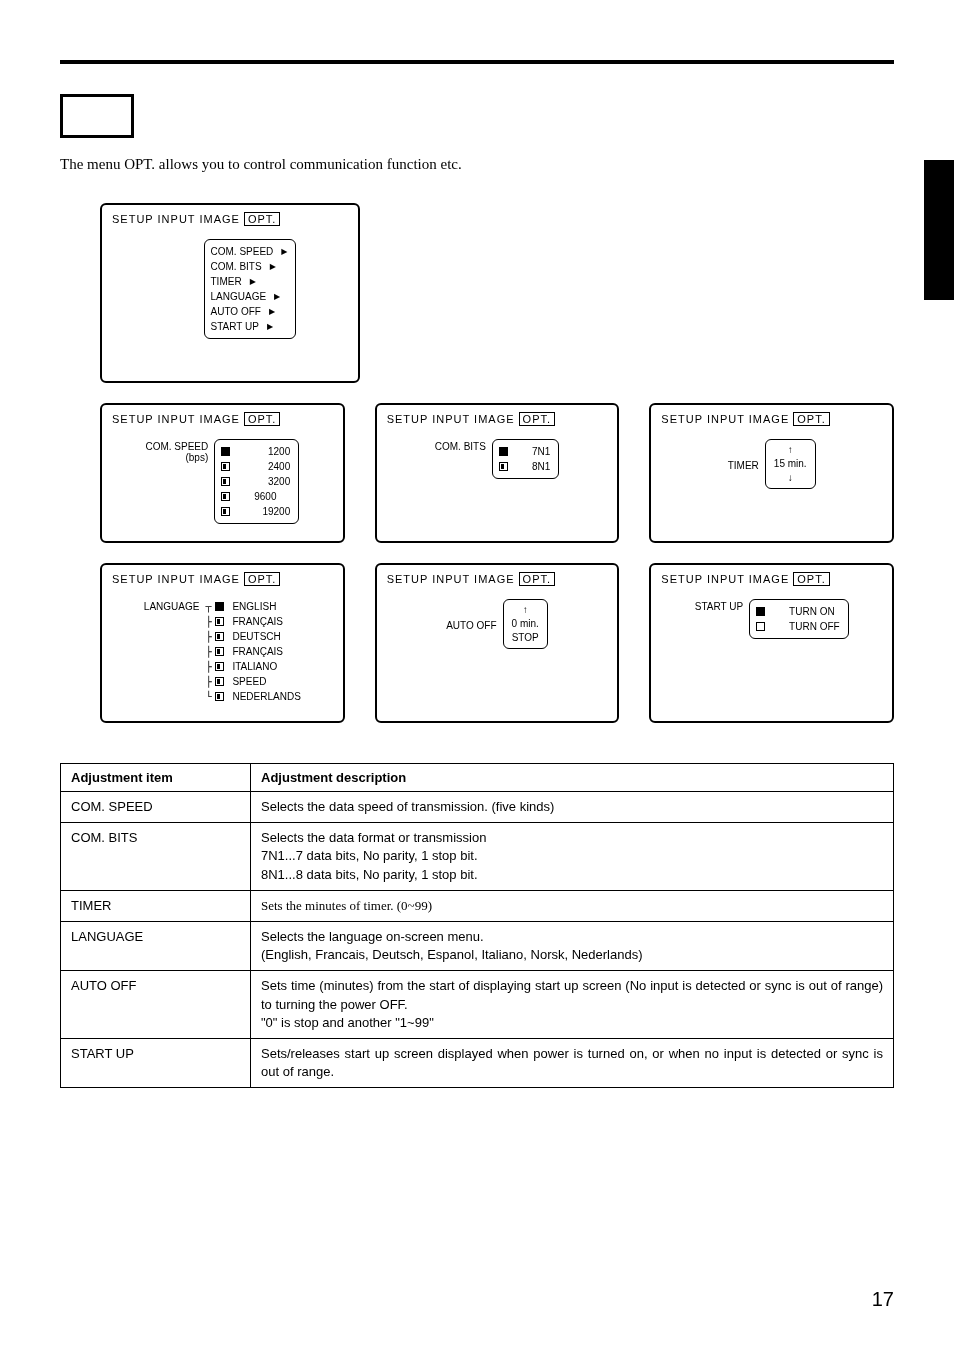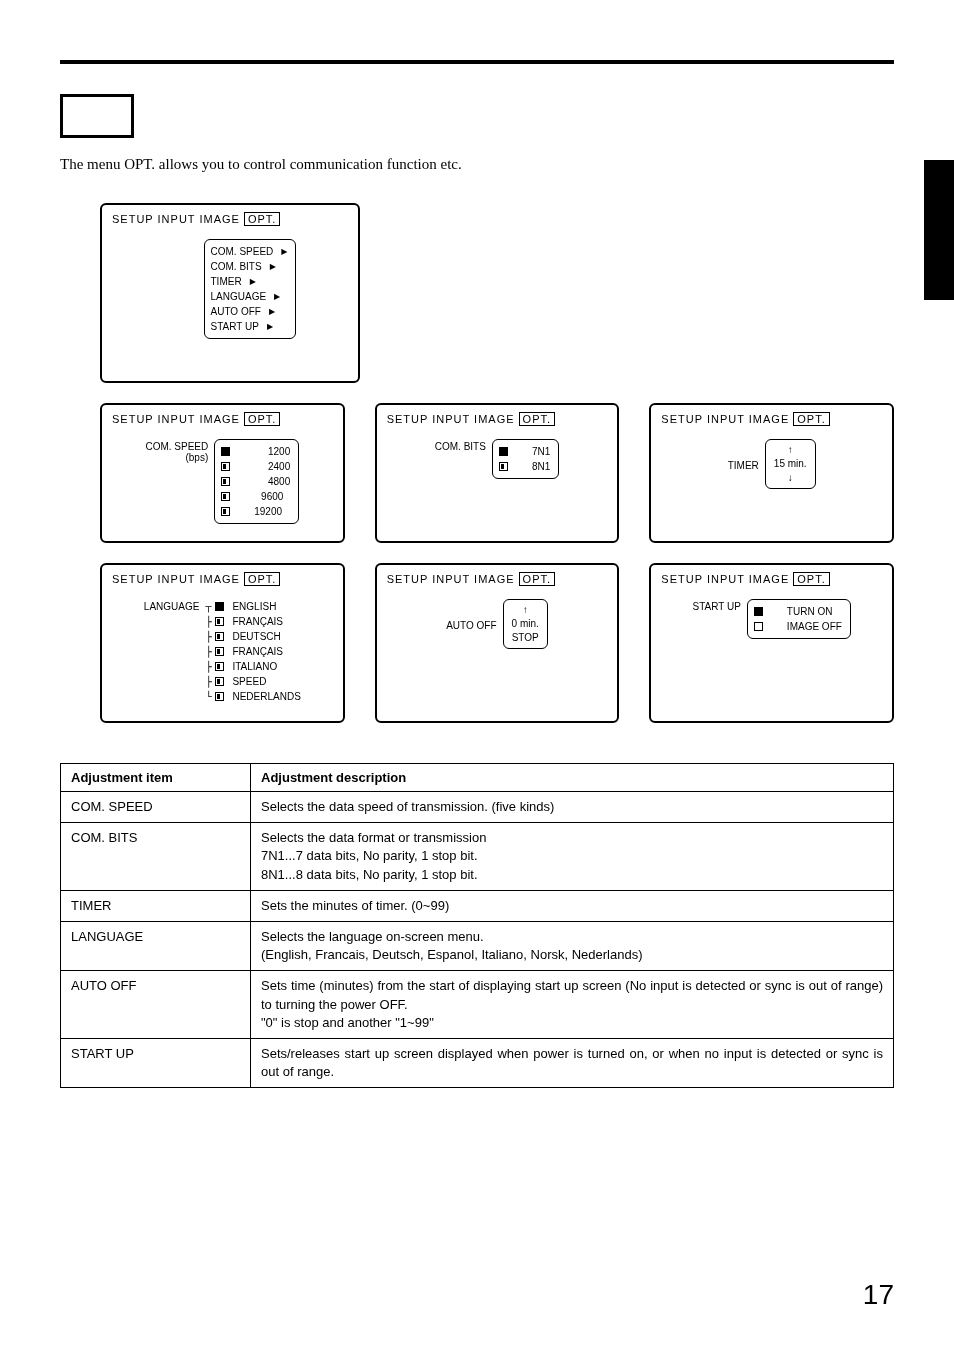--- a/index.html
+++ b/index.html
@@ -150,21 +150,21 @@
       vertical-align: top;
     }
     th:first-child, td:first-child {
       width: 190px;
     }
     td { line-height: 1.4; text-align: justify; }
     .page-num {
       position: absolute;
       bottom: 40px;
       right: 60px;
-      font-size: 28px;
+      font-size: 20px;
       font-family: Arial, sans-serif;
       margin-top: 24px;
     }
   </style>
 </head>
 <body>
 
 <div class="black-bar"></div>
 <div class="side-tab"></div>
 
@@ -217,29 +217,29 @@
             <div class="checkbox-row">
                 <span class="checkbox filled"></span>
                 <span style="width:36px; text-align:right;">1200</span>
               </div>
             <div class="checkbox-row">
                 <span class="checkbox half"></span>
                 <span style="width:36px; text-align:right;">2400</span>
               </div>
             <div class="checkbox-row">
                 <span class="checkbox half"></span>
-                <span style="width:36px; text-align:right;">4800</span>
-              </div>
-            <div class="checkbox-row">
-                <span class="checkbox half"></span>
-                <span style="width:36px; text-align:center;">9600</span>
-              </div>
-            <div class="checkbox-row">
-                <span class="checkbox half"></span>
-                <span style="width:36px; text-align:left;">19200</span>
+                <span style="width:36px; text-align:right;">3200</span>
+              </div>
+            <div class="checkbox-row">
+                <span class="checkbox half"></span>
+                <span style="width:36px; text-align:left;">9600</span>
+              </div>
+            <div class="checkbox-row">
+                <span class="checkbox half"></span>
+                <span style="width:36px; text-align:right;">19200</span>
               </div>
           </div>
         </div>
       </div>
     </div>
 
     <div class="menu-panel">
       <div class="menu-tabs">
         <span>SETUP</span>
         <span>INPUT</span>
@@ -365,21 +365,21 @@
       <div class="menu-content">
         <div style="display:flex;">
           <div class="menu-label">START UP</div>
           <div class="menu-list">
             <div class="checkbox-row">
                 <span class="checkbox filled"></span>
                 <span>TURN ON</span>
               </div>
             <div class="checkbox-row">
                 <span class="checkbox"></span>
-                <span>IMAGE OFF</span>
+                <span>TURN OFF</span>
               </div>
           </div>
         </div>
       </div>
     </div>
   </div>
 </div>
 
 <table>
   <thead>
@@ -394,21 +394,21 @@
       <td style="white-space:pre-line;">Selects the data speed of transmission. (five kinds)</td>
     </tr>
     <tr>
       <td>COM. BITS</td>
       <td style="white-space:pre-line;">Selects the data format or transmission
 7N1...7 data bits, No parity, 1 stop bit.
 8N1...8 data bits, No parity, 1 stop bit.</td>
     </tr>
     <tr>
       <td>TIMER</td>
-      <td style="white-space:pre-line;">Sets the minutes of timer. (0~99)</td>
+      <td style="white-space:pre-line;font-family:Liberation Serif, serif;">Sets the minutes of timer. (0~99)</td>
     </tr>
     <tr>
       <td>LANGUAGE</td>
       <td style="white-space:pre-line;">Selects the language on-screen menu.
 (English, Francais, Deutsch, Espanol, Italiano, Norsk, Nederlands)</td>
     </tr>
     <tr>
       <td>AUTO OFF</td>
       <td style="white-space:pre-line;margin-top:11px;">Sets time (minutes) from the start of displaying start up screen (No input is detected or sync is out of range) to turning the power OFF.
 "0" is stop and another "1~99"</td>

